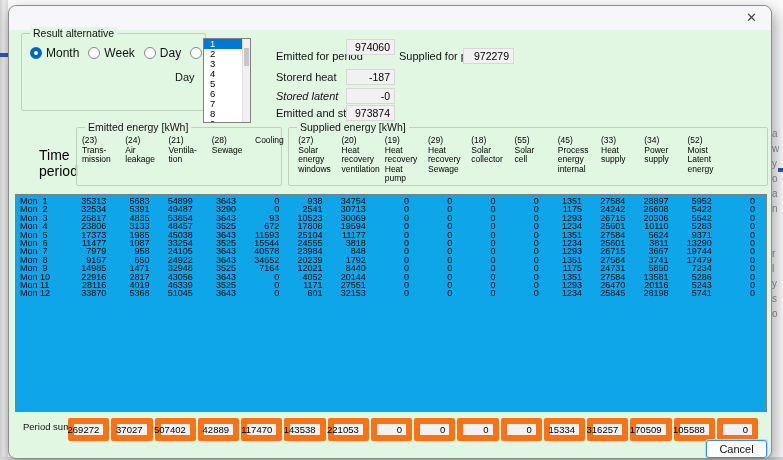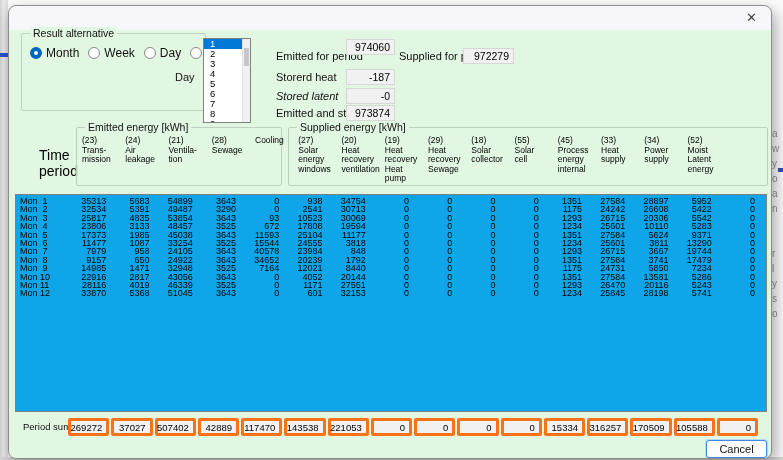--- a/index.html
+++ b/index.html
@@ -55,21 +55,21 @@
 
   
   .databox{position:absolute;left:6px;top:188px;width:752px;height:218px;box-sizing:border-box;background:#0ea5e9;border:1px solid #7f7f7f;overflow:hidden;padding-top:2px;}
   .trow{display:grid;grid-template-columns:52px repeat(16,43.25px);height:8.4px;}
   .pcell{padding-left:4px;font-size:9px;line-height:8.4px;white-space:pre;color:#000;}
   .vcell{text-align:right;padding-right:5px;font-size:9px;line-height:8.4px;color:#000;}
 
   
   .sumgrid{position:absolute;left:6px;top:412px;width:744px;display:grid;grid-template-columns:52px repeat(16,43.25px);height:18px;}
   .sumlabel{font-size:9.5px;line-height:18px;padding-left:8px;white-space:nowrap;color:#111;}
-  .sumbox{margin:0 1px;box-sizing:border-box;background:#f1f1f1;border:3px solid #f97316;border-radius:2px;
+  .sumbox{margin:0 1px;box-sizing:border-box;background:#f1f1f1;border:6px solid #f97316;border-radius:2px;
           display:flex;align-items:center;justify-content:flex-end;padding-right:4px;font-size:9.5px;color:#000;}
 
   .cancel-btn{position:absolute;left:697px;top:434px;width:61px;height:18px;box-sizing:border-box;background:#fdfdfd;
           border:1px solid #3d8ae0;border-radius:3px;box-shadow:0 0 0 1px #bcd8f5;
           display:flex;align-items:center;justify-content:center;font-size:11px;color:#111;cursor:pointer;}
 </style>
 </head>
 <body>
 
 <div class="page">

